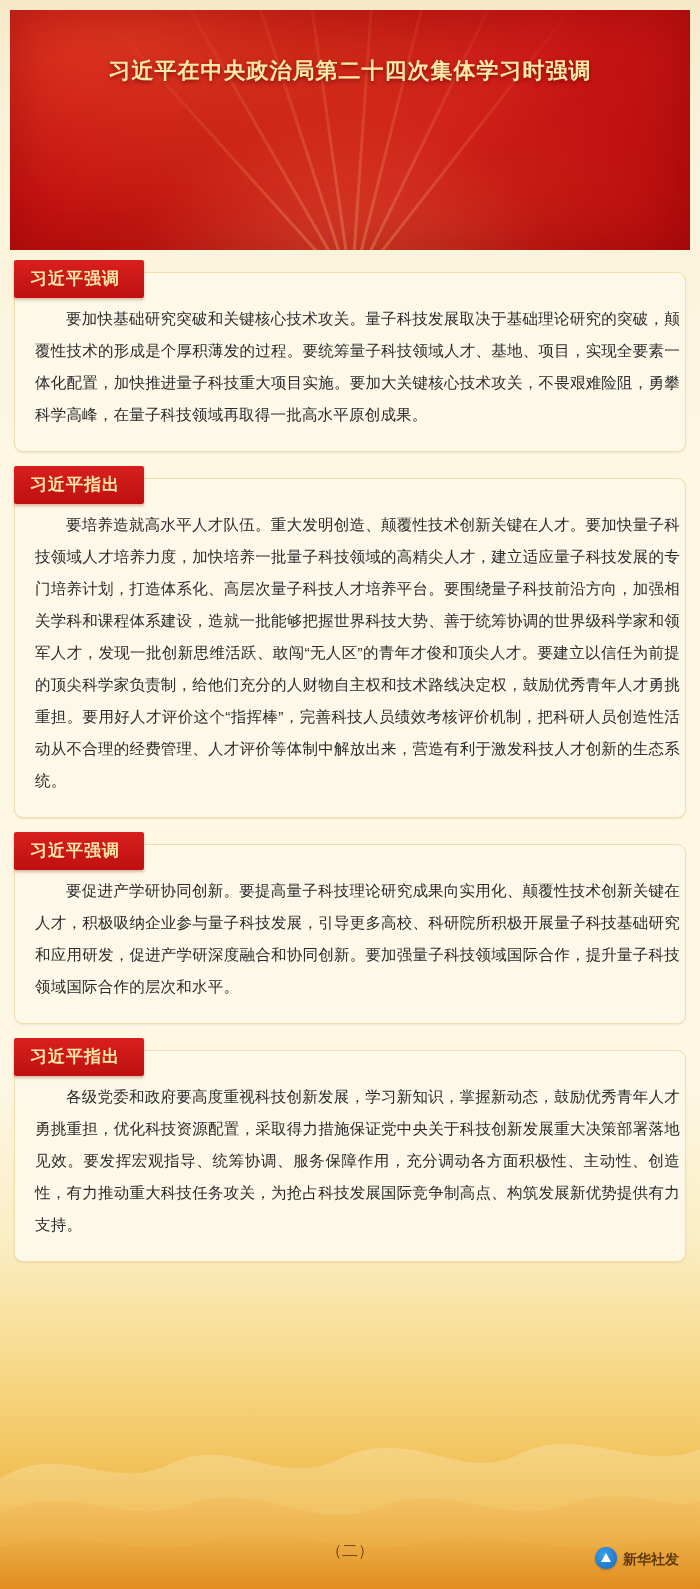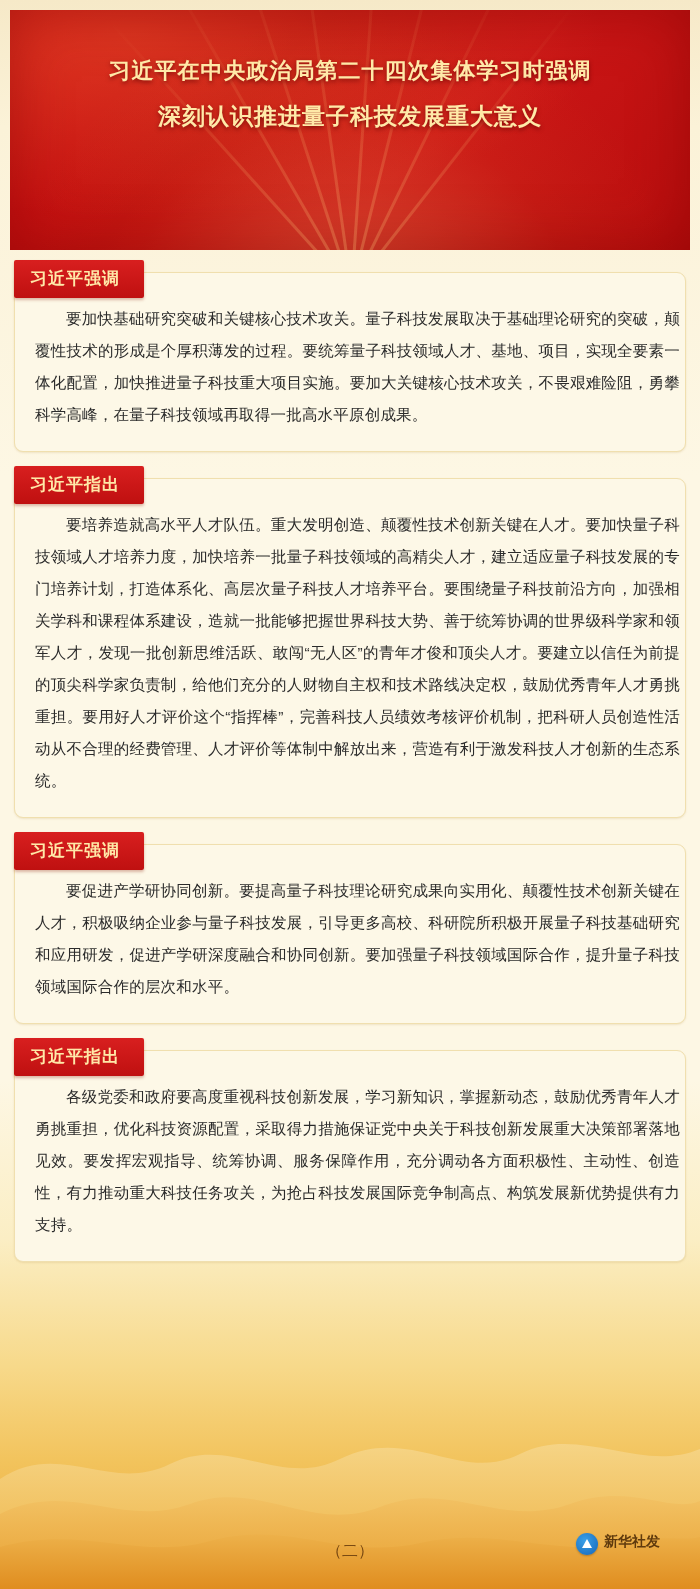--- a/index.html
+++ b/index.html
@@ -136,24 +136,24 @@
     position: absolute;
     left: 0;
     right: 0;
     text-align: center;
     color: #7a4a12;
     font-size: 16px;
     line-height: 36px;
   }
   .credit {
     position: absolute;
-    right: 40px;
+    right: 21px;
     top: 0;
     display: flex;
-    align-items: flex-start;
+    align-items: flex-end;
     height: 36px;
     gap: 6px;
   }
   .credit-logo {
     width: 22px;
     height: 22px;
     border-radius: 50%;
     background: radial-gradient(circle at 40% 35%, #3aa0e8, #1666b8);
     position: relative;
     box-shadow: 0 1px 2px rgba(0,0,0,0.25);
@@ -206,21 +206,20 @@
     <div class="ray" style="transform: rotate(-30deg)"></div>
     <div class="ray" style="transform: rotate(-18deg)"></div>
     <div class="ray" style="transform: rotate(-8deg)"></div>
     <div class="ray" style="transform: rotate(4deg)"></div>
     <div class="ray" style="transform: rotate(14deg)"></div>
     <div class="ray" style="transform: rotate(26deg)"></div>
     <div class="ray" style="transform: rotate(38deg)"></div>
 
     <div class="banner-inner">
       <div class="banner-line l1">习近平在中央政治局第二十四次集体学习时强调</div>
-      <div class="banner-line l2">深刻认识推进量子科技发展重大意义</div>
     </div>
   </div>
 
   <div class="sections">
 
     <div class="section">
       <div class="tag">习近平强调</div>
       <div class="section-body">
         <p class="para">要加快基础研究突破和关键核心技术攻关。量子科技发展取决于基础理论研究的突破，颠覆性技术的形成是个厚积薄发的过程。要统筹量子科技领域人才、基地、项目，实现全要素一体化配置，加快推进量子科技重大项目实施。要加大关键核心技术攻关，不畏艰难险阻，勇攀科学高峰，在量子科技领域再取得一批高水平原创成果。</p>
       </div>

